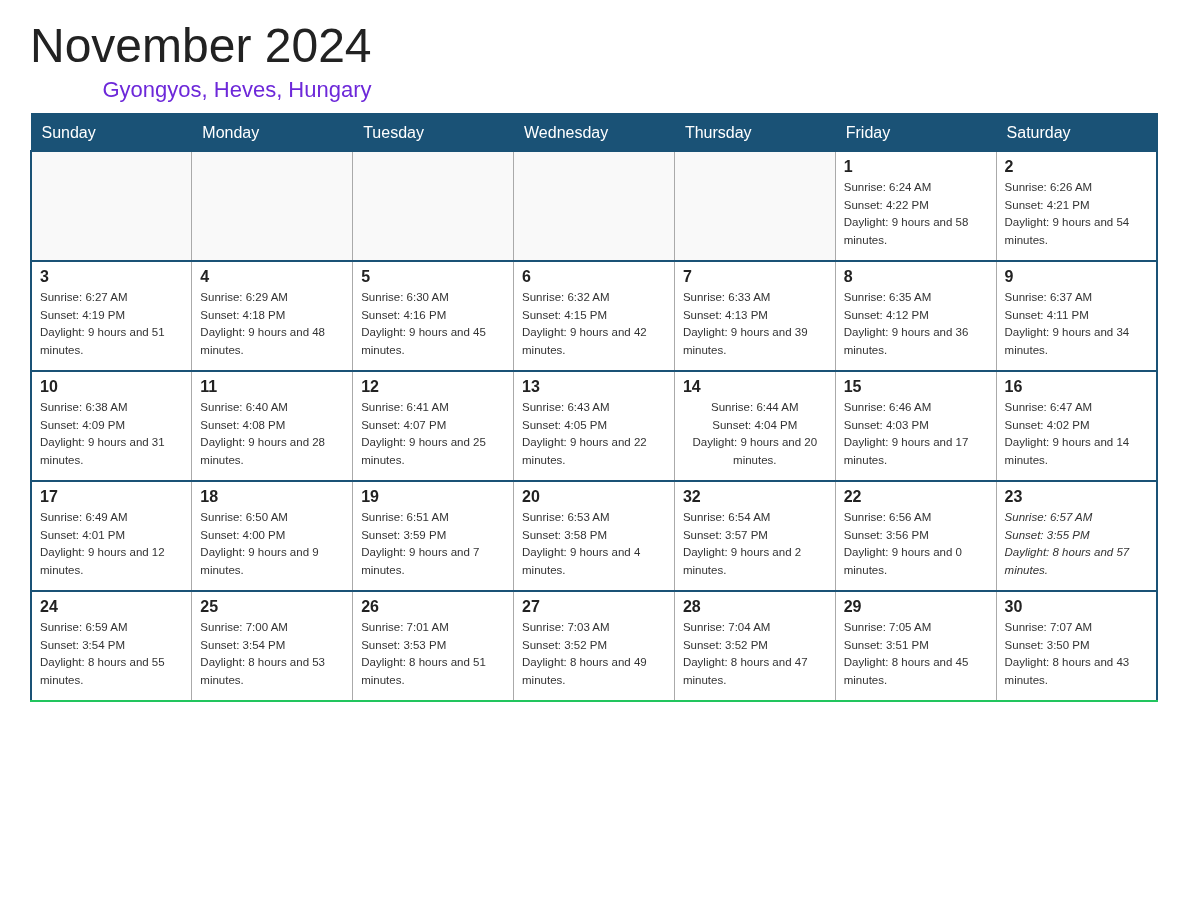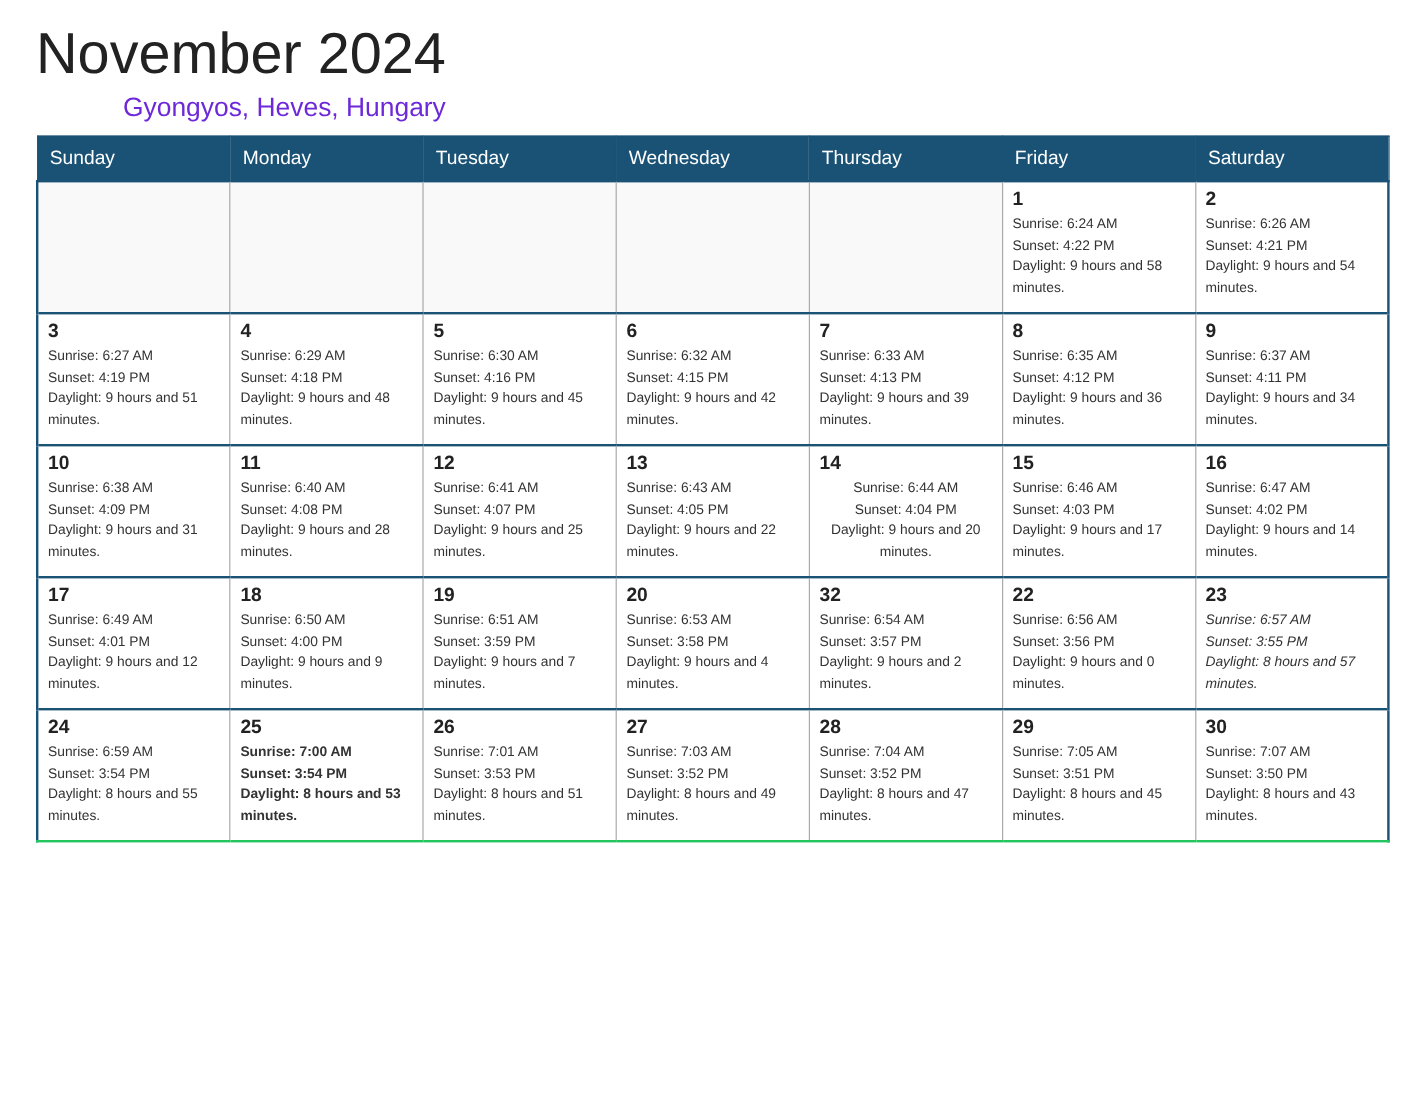--- a/index.html
+++ b/index.html
@@ -285,21 +285,21 @@
       </tr>
       <tr>
         <td>
           <span class="day-number">24</span>
           <div class="day-info" style="white-space: pre-line;">Sunrise: 6:59 AM
 Sunset: 3:54 PM
 Daylight: 8 hours and 55 minutes.</div>
         </td>
         <td>
           <span class="day-number">25</span>
-          <div class="day-info" style="white-space: pre-line; font-weight: bold;">Sunrise: 7:00 AM
+          <div class="day-info" style="white-space: pre-line;">Sunrise: 7:00 AM
 Sunset: 3:54 PM
 Daylight: 8 hours and 53 minutes.</div>
         </td>
         <td>
           <span class="day-number">26</span>
           <div class="day-info" style="white-space: pre-line;">Sunrise: 7:01 AM
 Sunset: 3:53 PM
 Daylight: 8 hours and 51 minutes.</div>
         </td>
         <td>

